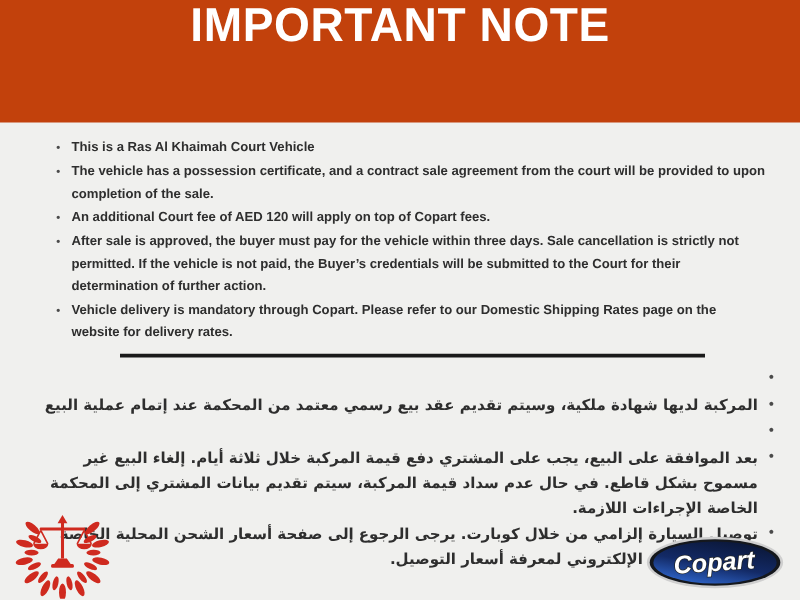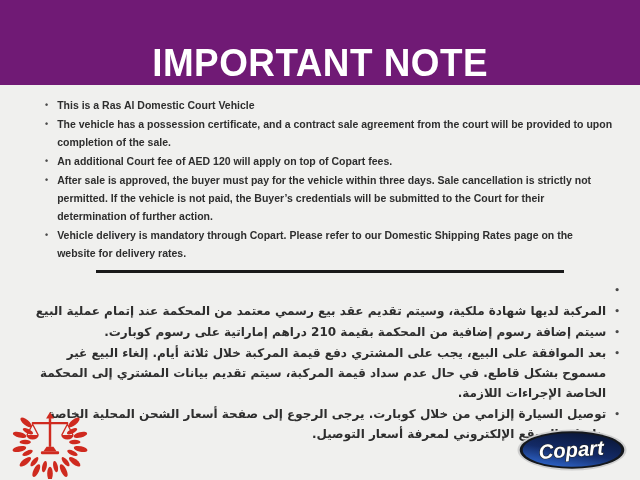--- a/index.html
+++ b/index.html
@@ -4,23 +4,23 @@
 <style>
   html,body{margin:0;padding:0;}
   body{
     width:640px;height:480px;
     background:#f0f0ee;
     font-family:"Liberation Sans", sans-serif;
     position:relative;
     overflow:hidden;
   }
   .banner{
-    height:85px;
-    background:#701a75;
-    display:flex;align-items:flex-end;justify-content:center;
+    height:98px;
+    background:#c2410c;
+    display:flex;align-items:flex-start;justify-content:center;
   }
   .banner h1{
     margin:0;
     color:#ffffff;
     font-size:38px;
     font-weight:bold;
     letter-spacing:.5px;
     transform:scaleX(.97);
   }
   .content{
@@ -78,21 +78,21 @@
 <body>
 
 <div class="banner">
   <h1>IMPORTANT NOTE</h1>
 </div>
 
 <div class="content">
   <ul class="en-list">
     <li>
       <span class="dot">•</span>
-      <span>This is a Ras Al Domestic Court Vehicle</span>
+      <span>This is a Ras Al Khaimah Court Vehicle</span>
     </li>
     <li>
       <span class="dot">•</span>
       <span>The vehicle has a possession certificate, and a contract sale agreement from the court will be provided to upon completion of the sale.</span>
     </li>
     <li>
       <span class="dot">•</span>
       <span>An additional Court fee of AED 120 will apply on top of Copart fees.</span>
     </li>
     <li>
@@ -110,21 +110,20 @@
   <ul class="ar-list" dir="rtl">
     <li>
       <span class="dot">•</span>
     </li>
     <li>
       <span class="dot">•</span>
       <span>المركبة لديها شهادة ملكية، وسيتم تقديم عقد بيع رسمي معتمد من المحكمة عند إتمام عملية البيع</span>
     </li>
     <li>
       <span class="dot">•</span>
-      <span>سيتم إضافة رسوم إضافية من المحكمة بقيمة 210 دراهم إماراتية على رسوم كوبارت.</span>
     </li>
     <li>
       <span class="dot">•</span>
       <span>بعد الموافقة على البيع، يجب على المشتري دفع قيمة المركبة خلال ثلاثة أيام. إلغاء البيع غير مسموح بشكل قاطع. في حال عدم سداد قيمة المركبة، سيتم تقديم بيانات المشتري إلى المحكمة الخاصة الإجراءات اللازمة.</span>
     </li>
     <li>
       <span class="dot">•</span>
       <span>توصيل السيارة إلزامي من خلال كوبارت. يرجى الرجوع إلى صفحة أسعار الشحن المحلية الخاصة بنا على الموقع الإلكتروني لمعرفة أسعار التوصيل.</span>
     </li>
   </ul>

